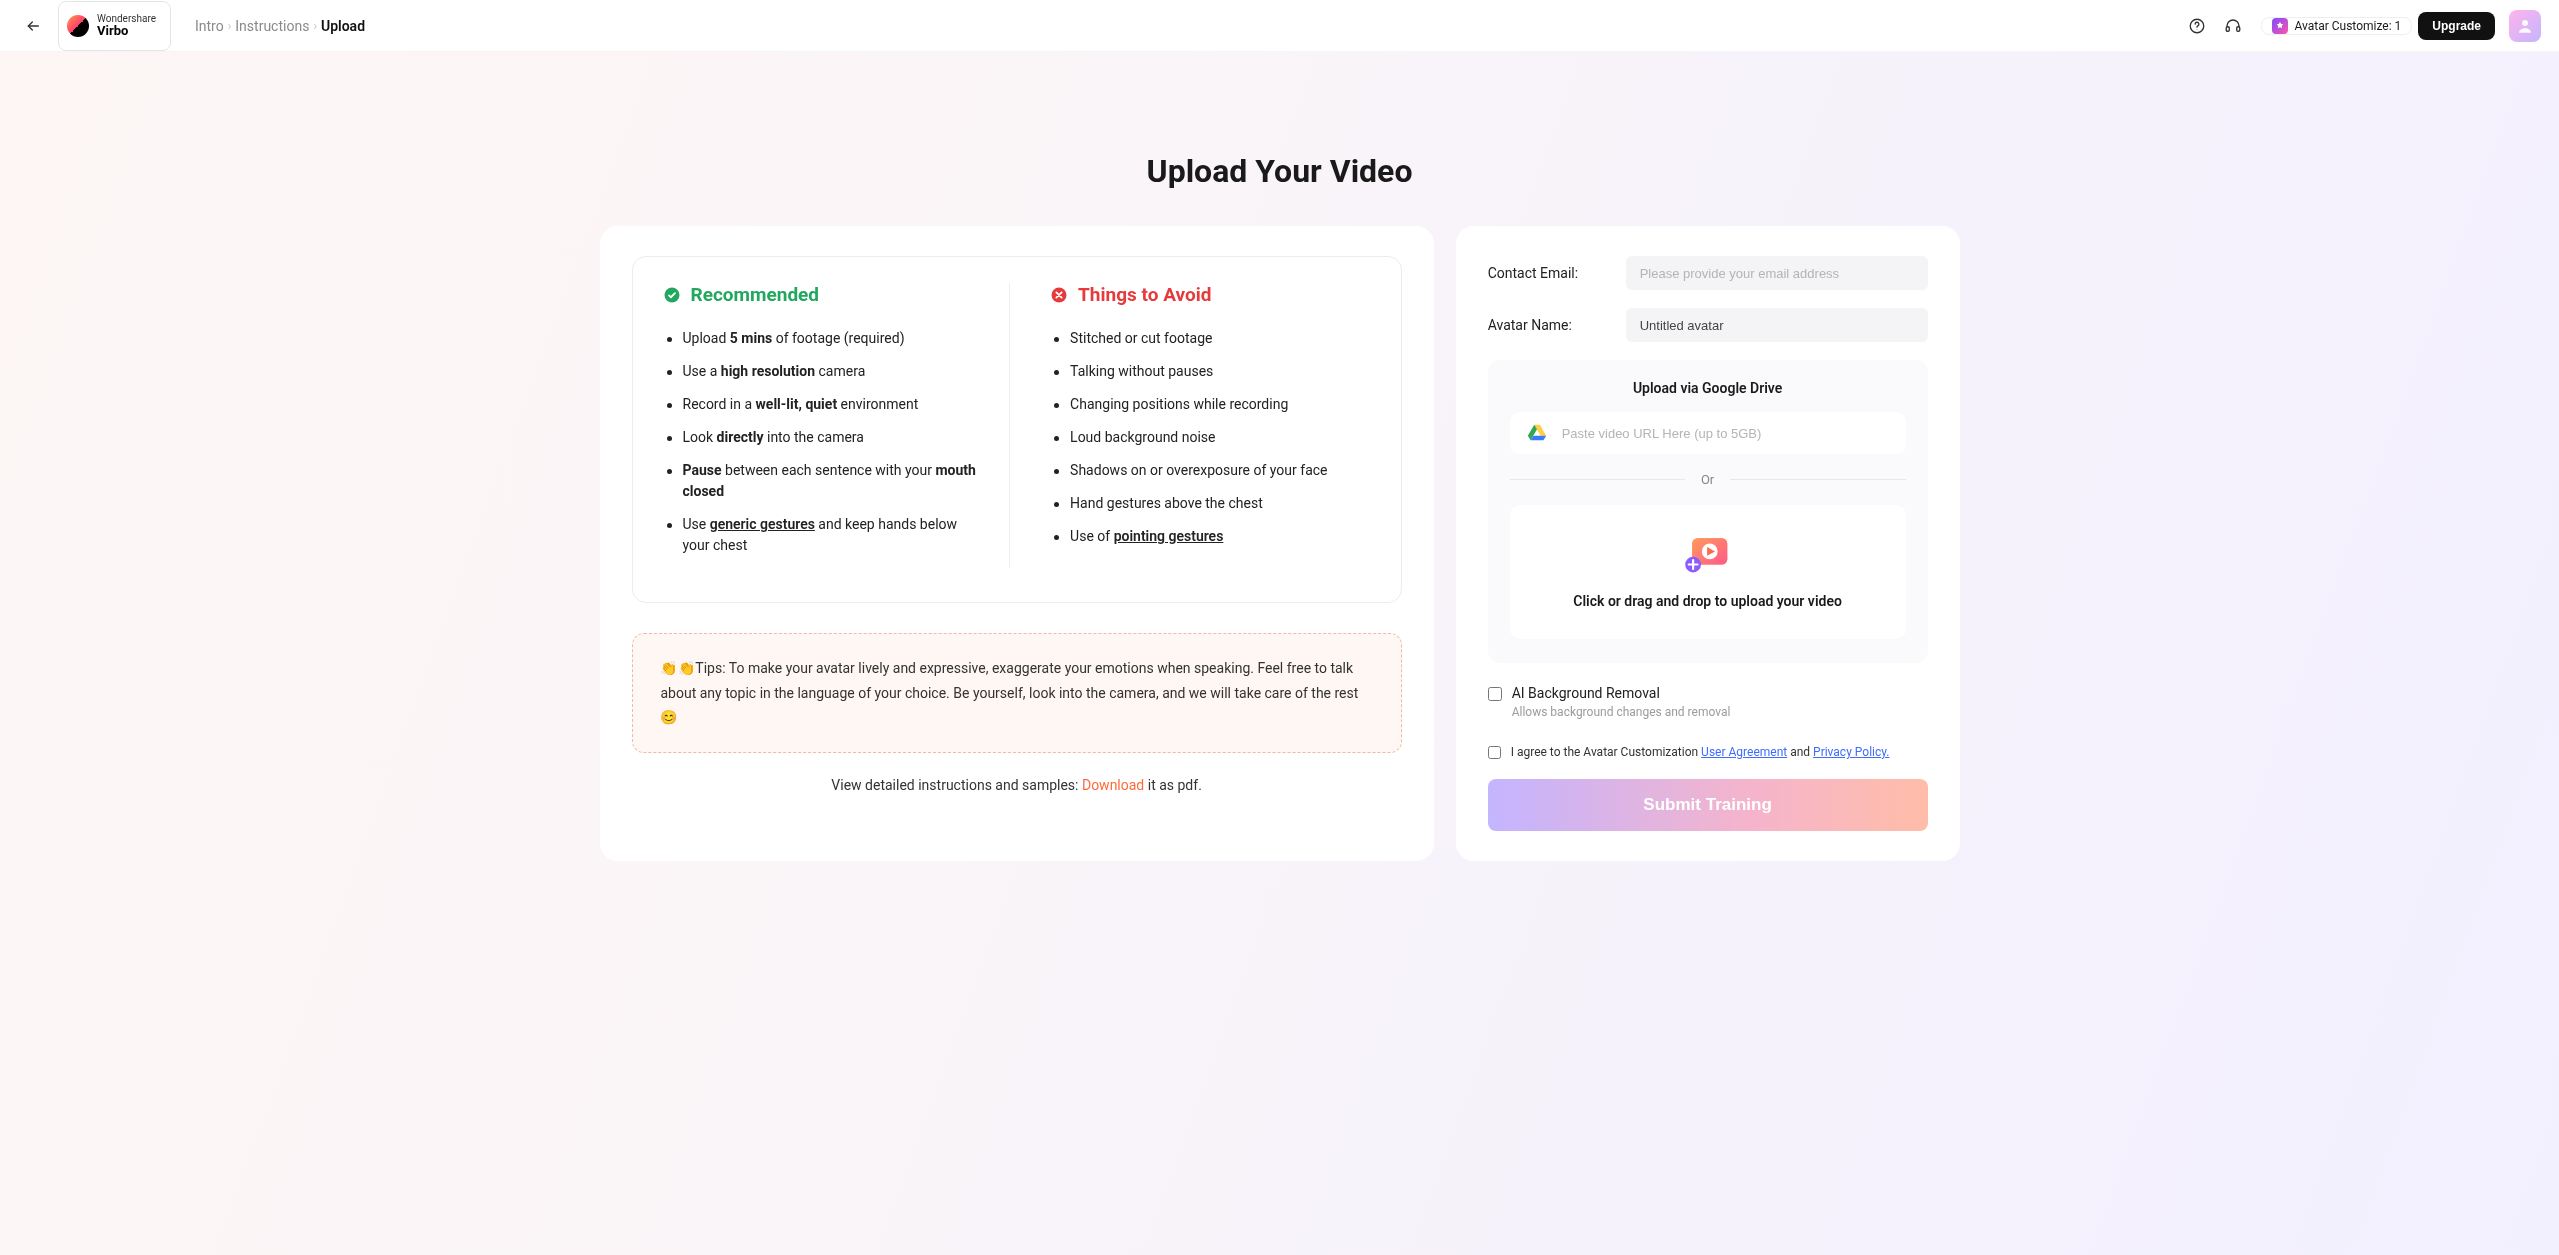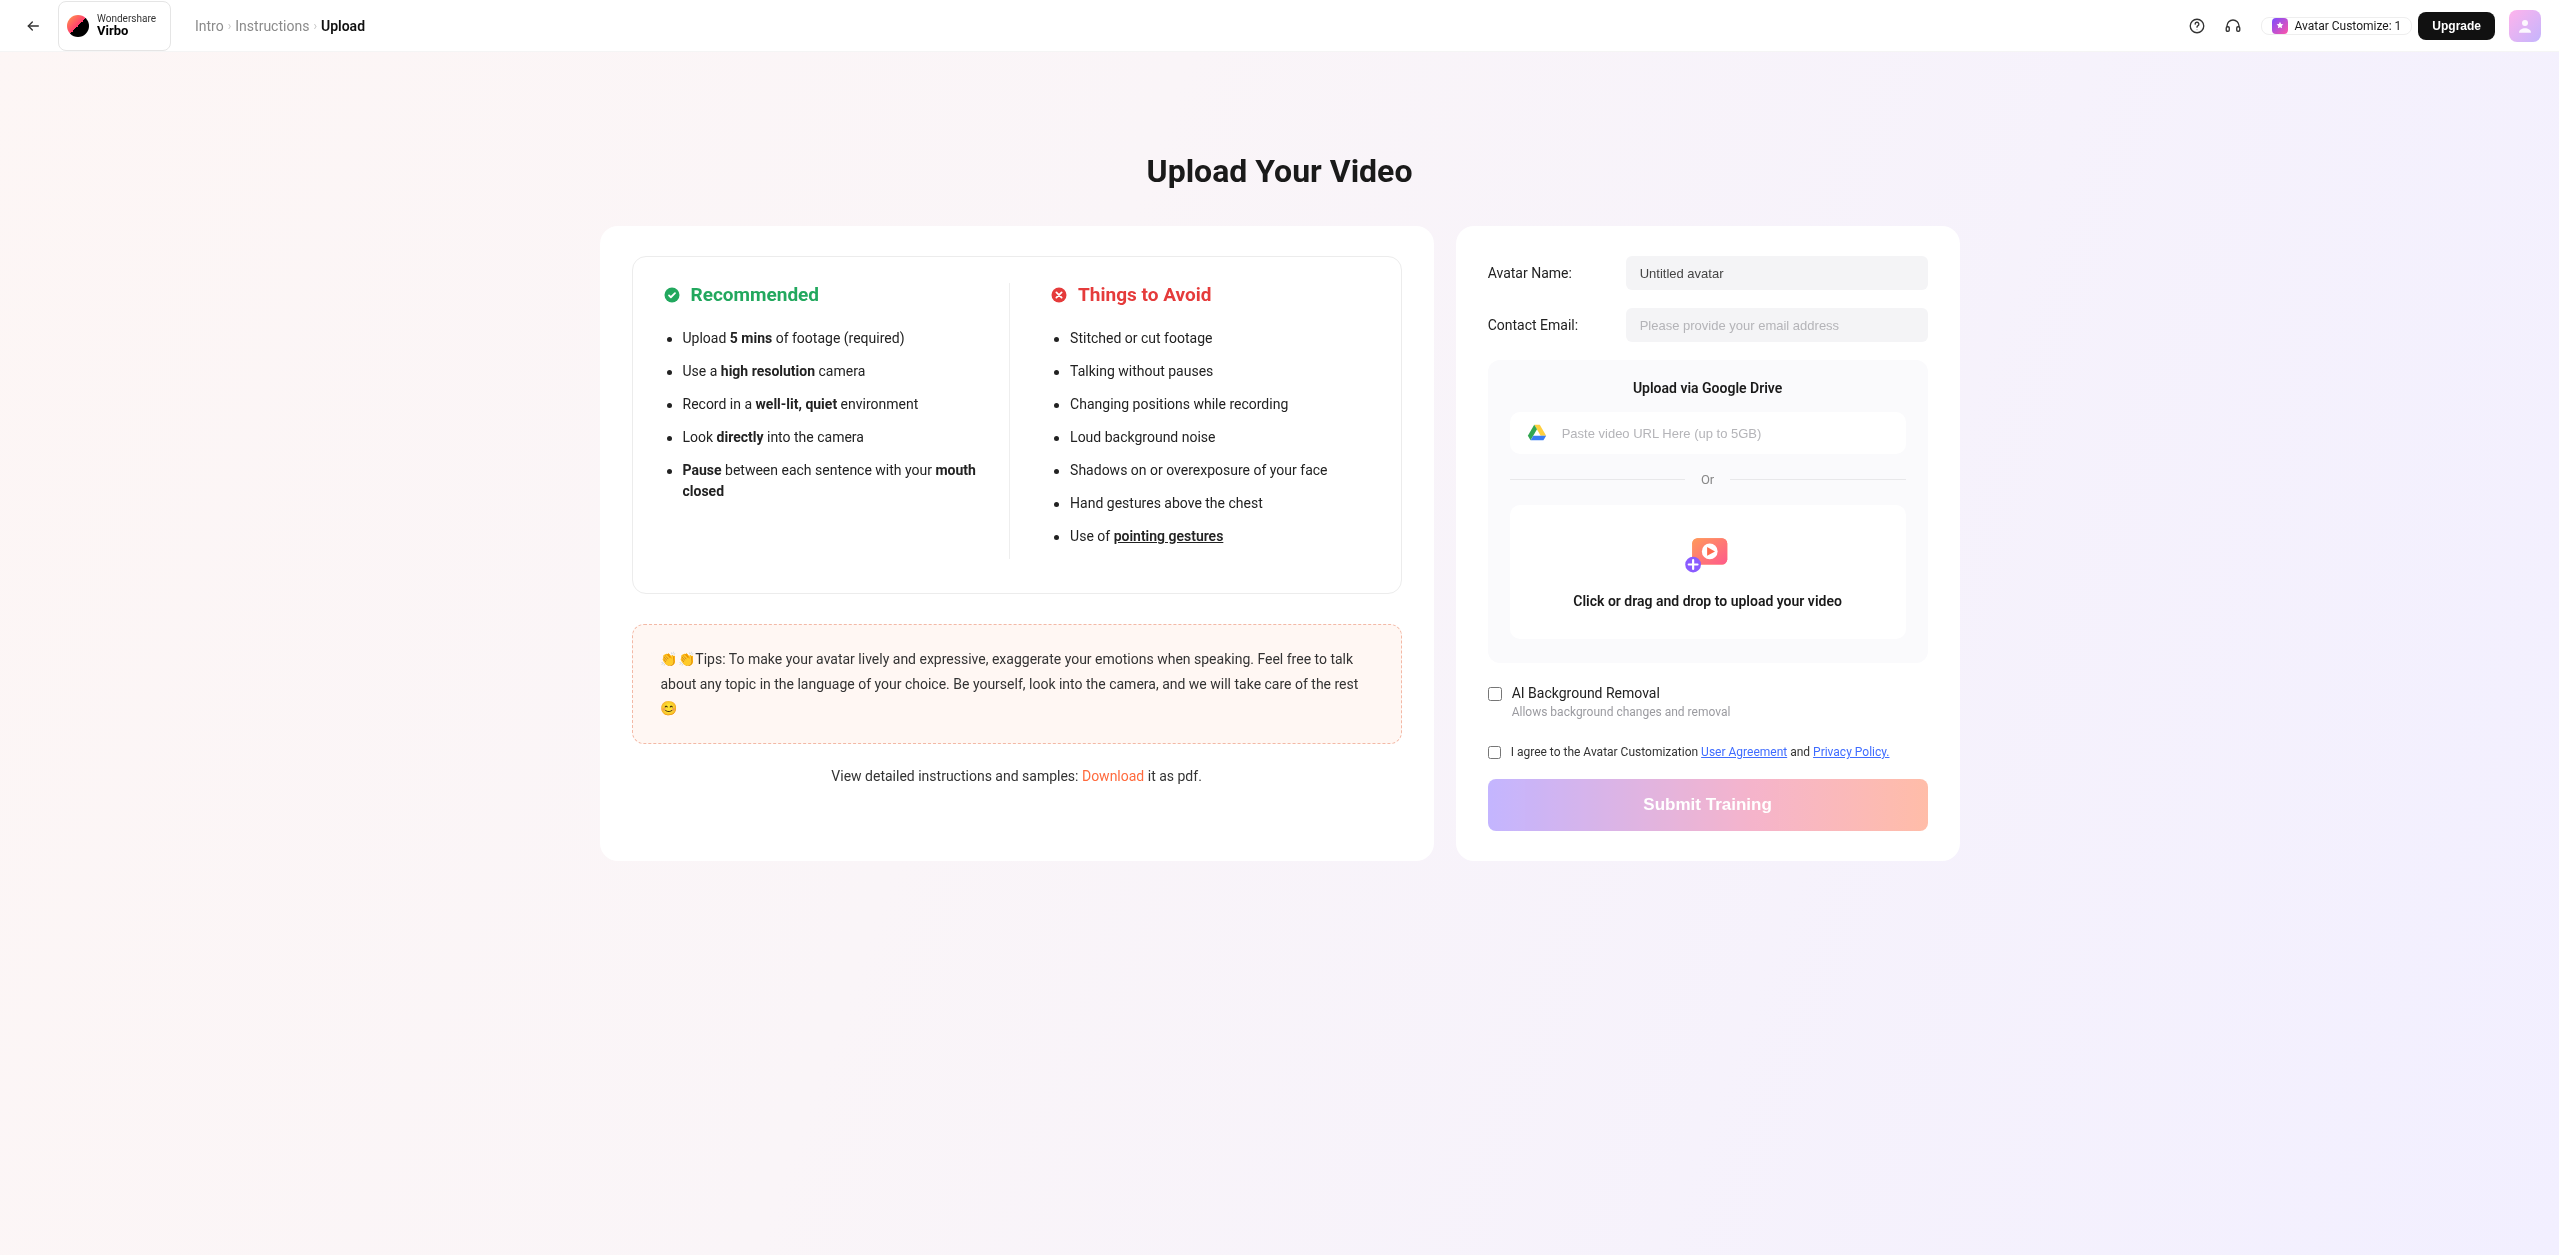--- a/index.html
+++ b/index.html
@@ -304,20 +304,21 @@
                 </svg>
             </span>
             <span>Recommended</span>
           </div>
           <ul class="guide-list">
             <li>Upload <strong>5 mins</strong> of footage (required)</li>
             <li>Use a <strong>high resolution</strong> camera</li>
             <li>Record in a <strong>well-lit, quiet</strong> environment</li>
             <li>Look <strong>directly</strong> into the camera</li>
             <li><strong>Pause</strong> between each sentence with your <strong>mouth closed</strong></li>
+            <li>Use <span class="bul">generic gestures</span> and keep hands below your chest</li>
           </ul>
         </div>
 
         <div class="guide-col">
           <div class="guide-heading avoid">
             <span class="heading-icon">
               <svg viewBox="0 0 24 24">
                   <circle cx="12" cy="12" r="10" fill="#e53b3b"></circle>
                   <path d="M8.5 8.5l7 7M15.5 8.5l-7 7" stroke="#fff" stroke-width="2.4" stroke-linecap="round"></path>
                 </svg>
@@ -340,27 +341,27 @@
 
       <div class="download-line">
         <span>View detailed instructions and samples: </span><a>Download</a><span> it as pdf.</span>
       </div>
 
     </div>
 
     <div class="card right-card">
 
       <div class="form-row">
+        <label class="form-label">Contact Email:</label>
+        <input class="text-input" type="text" placeholder="Please provide your email address" style="">
+      </div>
+
+      <div class="form-row">
         <label class="form-label">Avatar Name:</label>
         <input class="text-input" type="text" value="Untitled avatar" style="">
-      </div>
-
-      <div class="form-row">
-        <label class="form-label">Contact Email:</label>
-        <input class="text-input" type="text" placeholder="Please provide your email address" style="">
       </div>
 
       <div class="upload-card">
         <div class="upload-subtitle">Upload via Google Drive</div>
 
         <div class="gdrive-row">
           <span class="gdrive-icon">
             <svg viewBox="0 0 24 24">
                 <polygon points="9,3 15,3 22,15 16,15" fill="#ffcf3f"></polygon>
                 <polygon points="9,3 2,15 5,20 12,8" fill="#32a652"></polygon>

